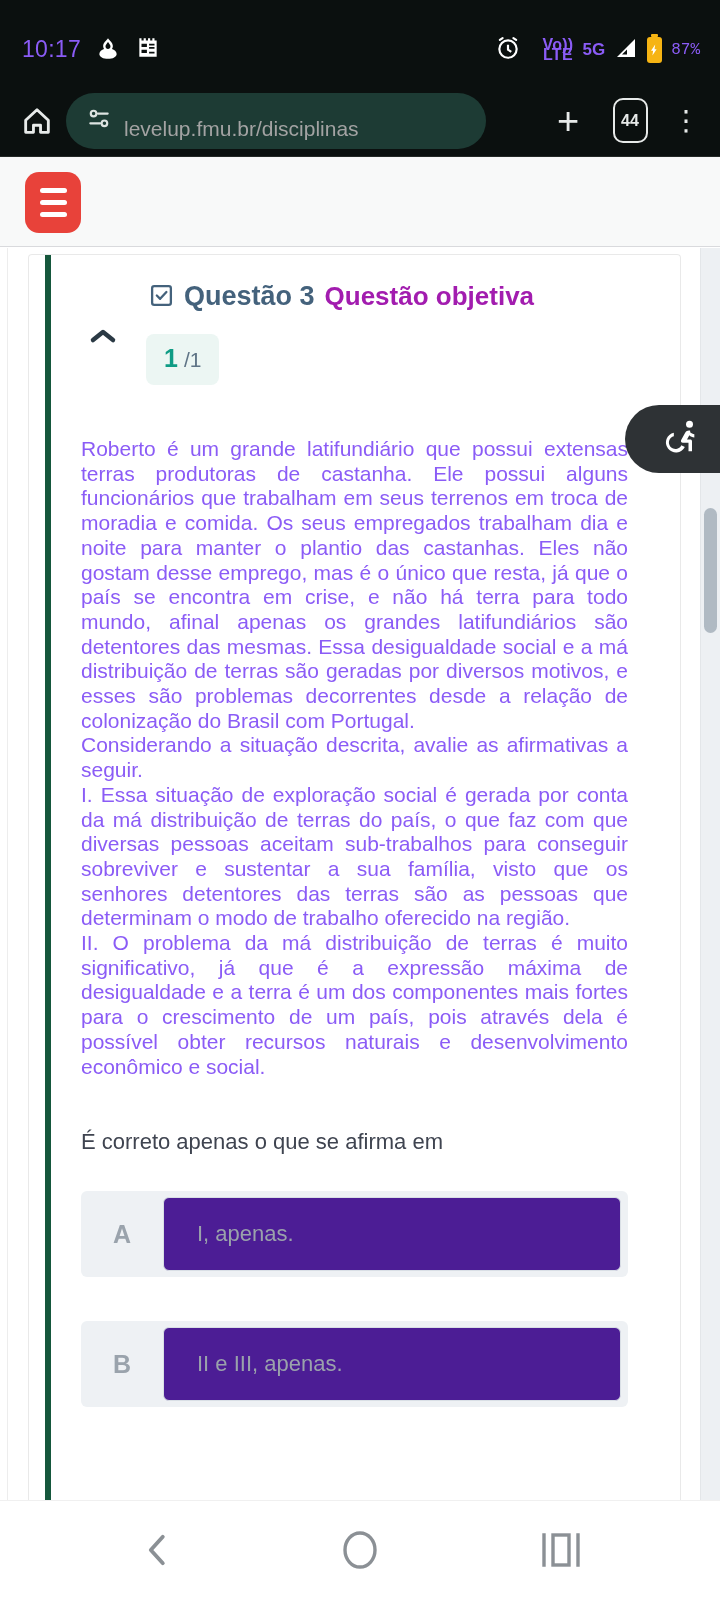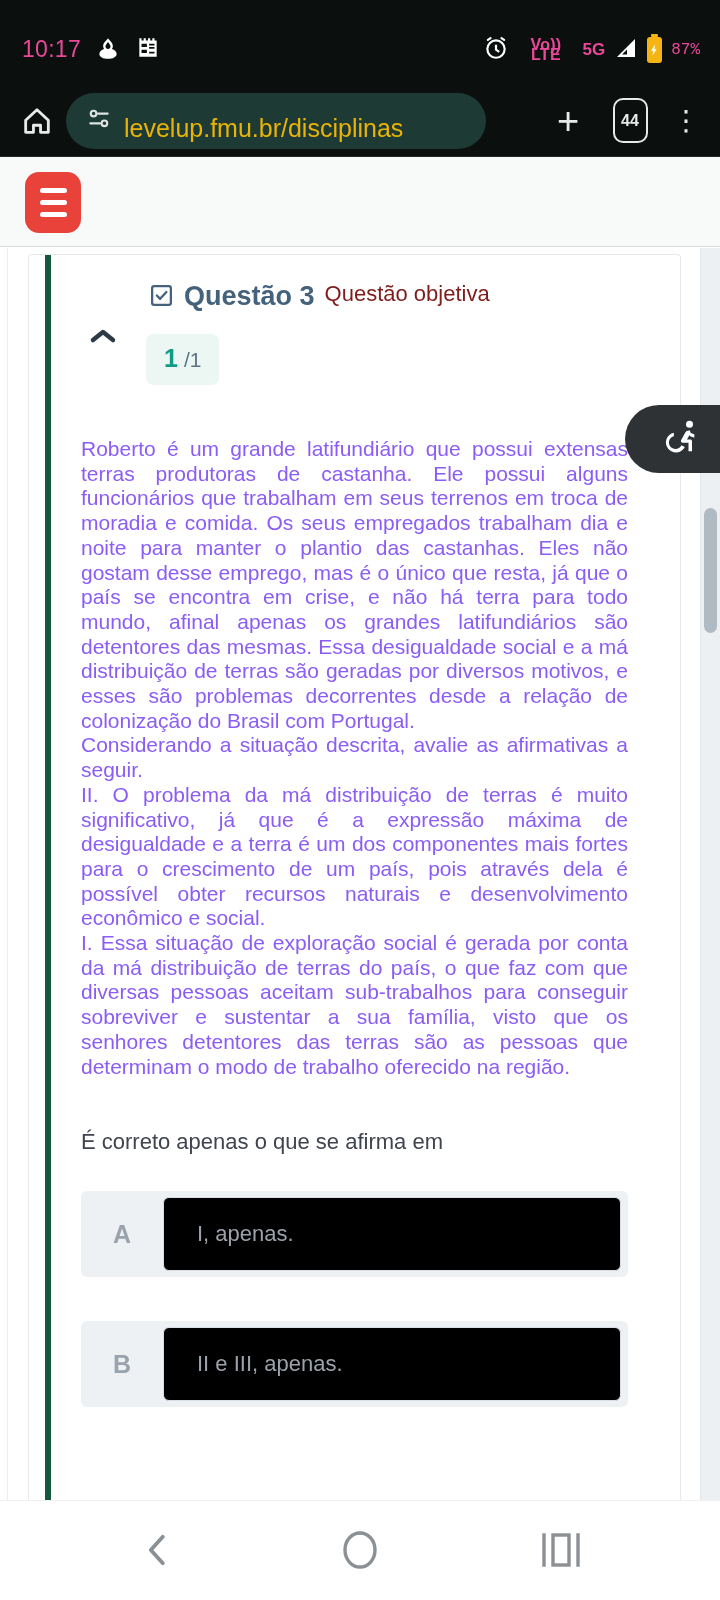--- a/index.html
+++ b/index.html
@@ -3,42 +3,42 @@
 <meta charset="utf-8">
 <style>
   * { margin:0; padding:0; box-sizing:border-box; }
   html,body { width:720px; height:1600px; overflow:hidden; background:#fff;
     font-family:"Liberation Sans", sans-serif; }
   .phone { position:relative; width:720px; height:1600px; }
 
   
   .status-bar { position:absolute; top:0; left:0; width:720px; height:85px;
     background:#0b100f; display:flex; align-items:center; justify-content:space-between;
-    padding:14px 20px 0 22px; color:#ec4899; }
+    padding:14px 20px 0 22px; color:#8b5cf6; }
   .sb-left { display:flex; align-items:center; gap:14px; }
   .sb-time { font-size:23px; letter-spacing:.3px; }
   .sb-right { display:flex; align-items:center; gap:9px; }
   .volte { display:flex; flex-direction:column; align-items:center; line-height:10px; }
   .volte span { font-size:16px; font-weight:bold; letter-spacing:.3px;margin-left:12px; }
-  .net5g { font-size:17px; font-weight:bold;margin-left:12px; }
+  .net5g { font-size:17px; font-weight:bold; }
   .battery-wrap { display:flex; align-items:center; gap:3px; }
   .battery { position:relative; width:15px; height:26px; background:#f6b413; border-radius:3px; }
   .battery:before { content:""; position:absolute; top:-3px; left:4px; width:7px; height:3px;
     background:#f6b413; border-radius:1px; }
   .bolt { position:absolute; left:4px; top:7px; width:7px; height:12px; }
   .sb-batt-pct { font-size:16px;font-family:Liberation Mono, monospace; }
 
   
   .toolbar { position:absolute; top:85px; left:0; width:720px; height:72px;
     background:#0b100f; display:flex; align-items:center; padding:0 14px;
     border-bottom:1px solid #242927; }
   .home-btn { width:46px; height:46px; display:flex; align-items:center; justify-content:center; }
   .url-pill { margin-left:6px; width:420px; height:56px; background:#1d3b34; border-radius:28px;
     display:flex; align-items:center; padding:0 20px; gap:12px; }
-  .url-text { color:#eab308; font-size:25px; white-space:nowrap; overflow:hidden;margin-top:16px; }
+  .url-text { color:#a3a3a3; font-size:21px; white-space:nowrap; overflow:hidden;margin-top:16px; }
   .tb-actions { display:flex; align-items:center; margin-left:auto; gap:10px; }
   .plus-btn { width:52px; height:52px; color:#e7eae9; font-size:38px; font-weight:300;
     display:flex; align-items:center; justify-content:center; line-height:0; }
   .tab-btn { width:52px; height:52px; display:flex; align-items:center; justify-content:center; }
   .tab-box { width:35px; height:45px; border:2.5px solid #e7eae9; border-radius:10px;
     display:flex; align-items:center; justify-content:center; color:#e7eae9;
     font-size:16px; font-weight:bold; }
   .menu-btn { width:40px; height:52px; display:flex; align-items:center; justify-content:center;
     color:#e7eae9; font-size:28px; letter-spacing:0; }
 
@@ -60,40 +60,40 @@
   .scroll-thumb { position:absolute; right:3px; top:260px; width:13px; height:125px;
     background:#b0bac3; border-radius:7px; }
 
   .card { position:absolute; left:28px; top:6px; width:653px; height:1400px;
     background:#fff; border:1px solid #e9e9e9; border-radius:4px 4px 0 0; border-bottom:none; }
   .green-bar { position:absolute; left:16px; top:0; bottom:0; width:6px; background:#15573c; }
 
   .q-header { display:flex; align-items:flex-start; gap:10px; margin:26px 0 0 120px; }
   .q-check { position:relative; top:2px; flex:0 0 auto; }
   .q-title { font-size:27px; font-weight:bold; color:#44627c; }
-  .q-subtitle { font-size:22px; font-weight:400; color:#7f1d1d; }
+  .q-subtitle { font-size:26px; font-weight:700; color:#a21caf; }
 
   .collapse-chevron { position:absolute; left:60px; top:72px; }
 
   .score-badge { display:inline-flex; align-items:baseline; gap:6px; margin:22px 0 0 117px;
     background:#ecf6f3; border-radius:8px; padding:10px 18px 12px 18px; }
   .score-val { color:#0f9c85; font-size:25px; font-weight:bold; }
   .score-total { color:#5f7486; font-size:21px; }
 
   .q-body { margin:52px 52px 0 52px; color:#8b5cf6; font-size:21px; line-height:24.7px;
     text-align:justify; }
   .q-body p { margin:0; }
   .q-prompt { margin:50px 52px 0 52px; color:#3f4450; font-size:22px; }
 
   .options { margin:36px 52px 0 52px; display:flex; flex-direction:column; gap:44px; }
   .option-row { display:flex; background:#eef1f4; border-radius:6px; height:86px;
     align-items:stretch; }
   .option-letter { flex:0 0 82px; display:flex; align-items:center; justify-content:center;
     color:#9aa3ac; font-size:25px; font-weight:bold; }
-  .option-box { flex:1; margin:6px 7px 6px 0; background:#000000; border:1px solid #d9dfe5;
+  .option-box { flex:1; margin:6px 7px 6px 0; background:#4c1d95; border:1px solid #d9dfe5;
     border-radius:6px; display:flex; align-items:center; padding-left:33px; }
   .option-text { color:#9aa2ab; font-size:22px; }
 
   
   .a11y-fab { position:absolute; right:0; top:157px; width:95px; height:68px;
     background:#2e3235; border-radius:34px 0 0 34px; display:flex; align-items:center;
     justify-content:flex-end; padding-right:18px; }
 
   
   .nav-bar { position:absolute; top:1500px; left:0; width:720px; height:100px;
@@ -211,22 +211,22 @@
       </div>
 
       <div class="score-badge">
         <span class="score-val">1</span>
         <span class="score-total">/1</span>
       </div>
 
       <div class="q-body">
           <p>Roberto é um grande latifundiário que possui extensas terras produtoras de castanha. Ele possui alguns funcionários que trabalham em seus terrenos em troca de moradia e comida. Os seus empregados trabalham dia e noite para manter o plantio das castanhas. Eles não gostam desse emprego, mas é o único que resta, já que o país se encontra em crise, e não há terra para todo mundo, afinal apenas os grandes latifundiários são detentores das mesmas. Essa desigualdade social e a má distribuição de terras são geradas por diversos motivos, e esses são problemas decorrentes desde a relação de colonização do Brasil com Portugal.</p>
           <p>Considerando a situação descrita, avalie as afirmativas a seguir.</p>
+          <p>I. Essa situação de exploração social é gerada por conta da má distribuição de terras do país, o que faz com que diversas pessoas aceitam sub-trabalhos para conseguir sobreviver e sustentar a sua família, visto que os senhores detentores das terras são as pessoas que determinam o modo de trabalho oferecido na região.</p>
           <p>II. O problema da má distribuição de terras é muito significativo, já que é a expressão máxima de desigualdade e a terra é um dos componentes mais fortes para o crescimento de um país, pois através dela é possível obter recursos naturais e desenvolvimento econômico e social.</p>
-          <p>I. Essa situação de exploração social é gerada por conta da má distribuição de terras do país, o que faz com que diversas pessoas aceitam sub-trabalhos para conseguir sobreviver e sustentar a sua família, visto que os senhores detentores das terras são as pessoas que determinam o modo de trabalho oferecido na região.</p>
         </div>
 
       <div class="q-prompt">É correto apenas o que se afirma em</div>
 
       <div class="options">
           <div class="option-row">
             <div class="option-letter">A</div>
             <div class="option-box">
               <span class="option-text">I, apenas.</span>
             </div>

